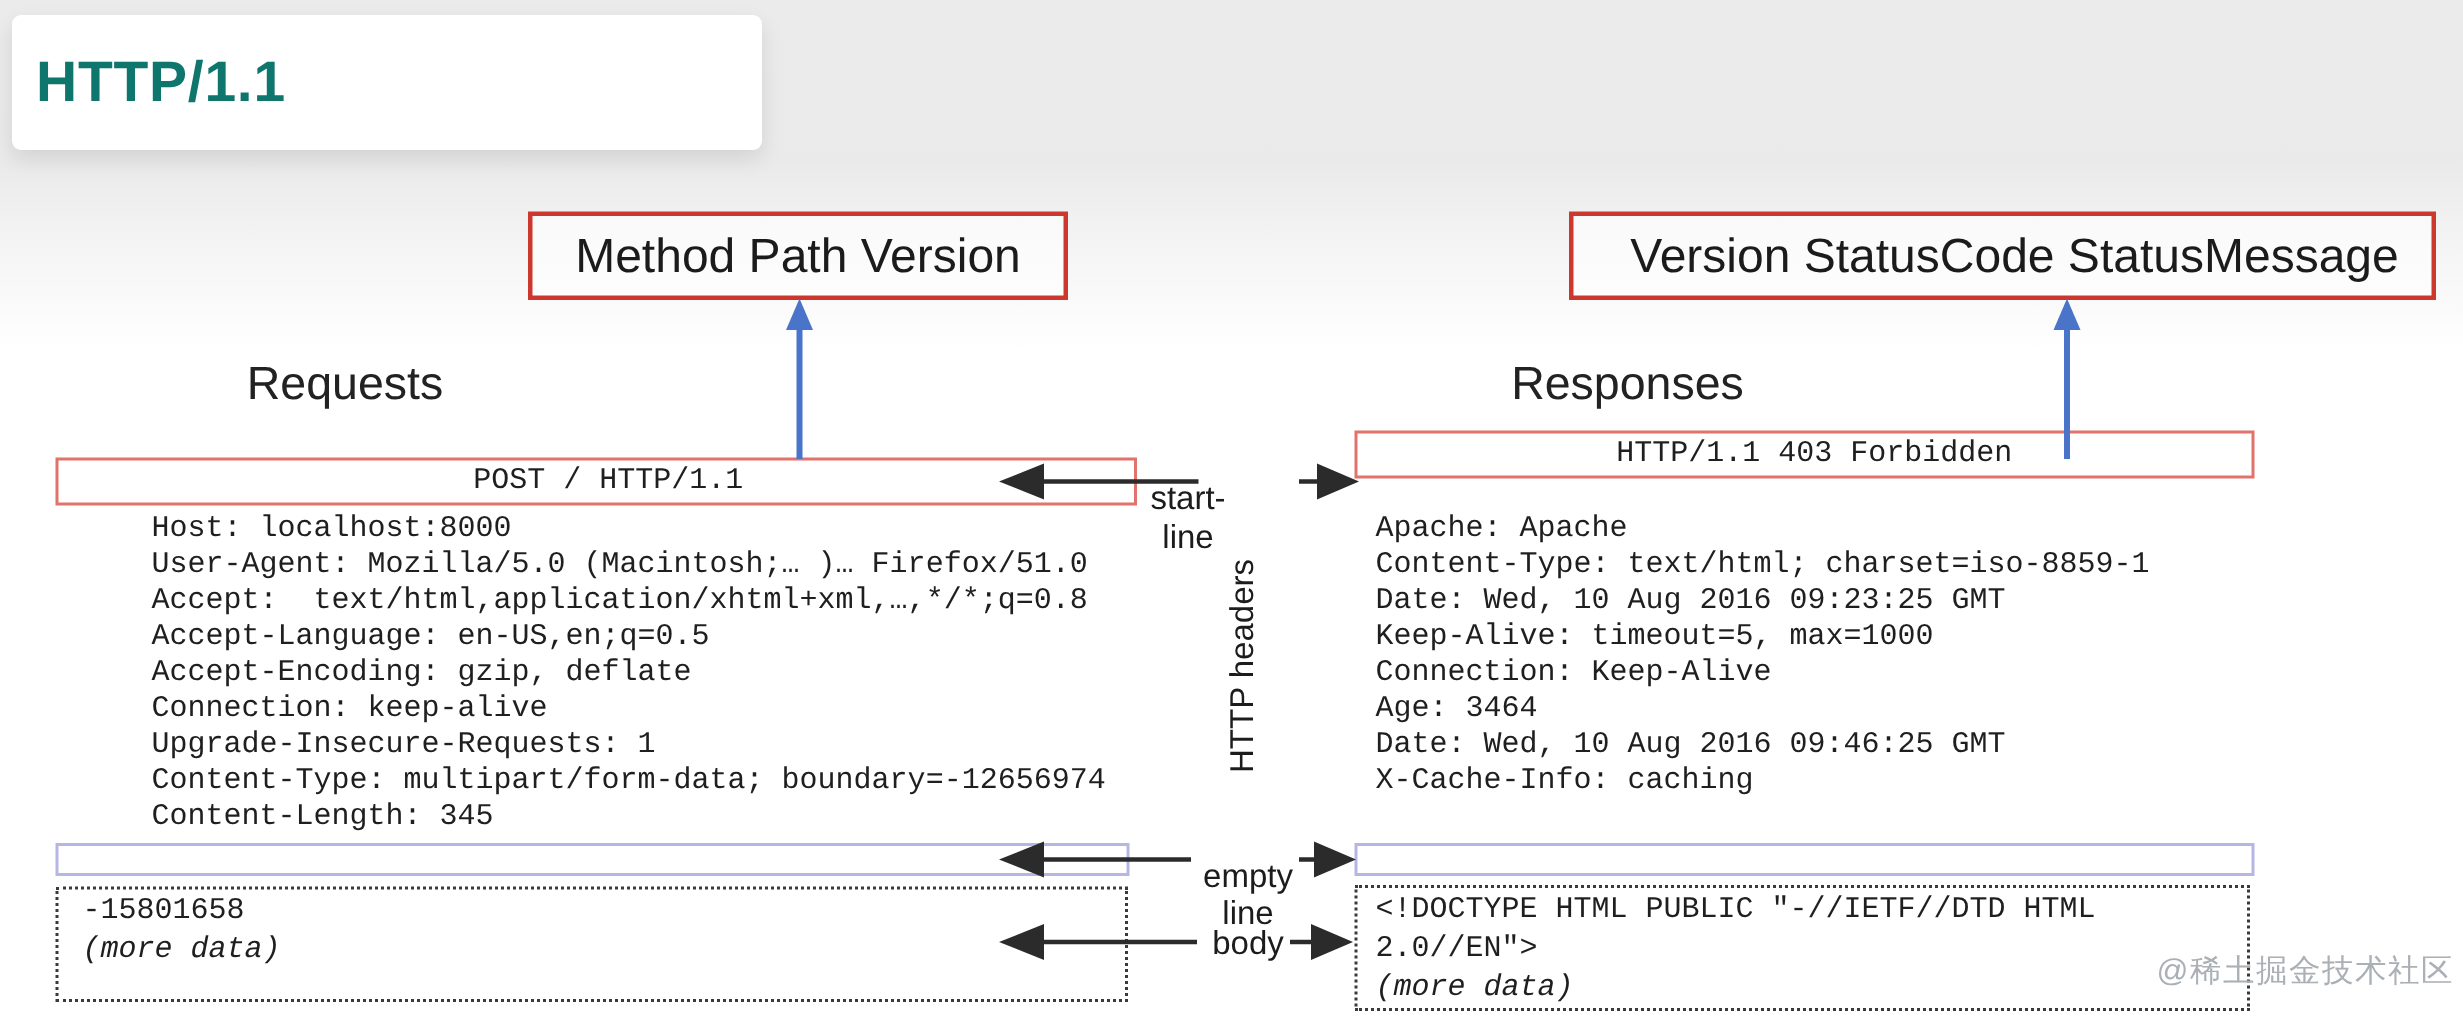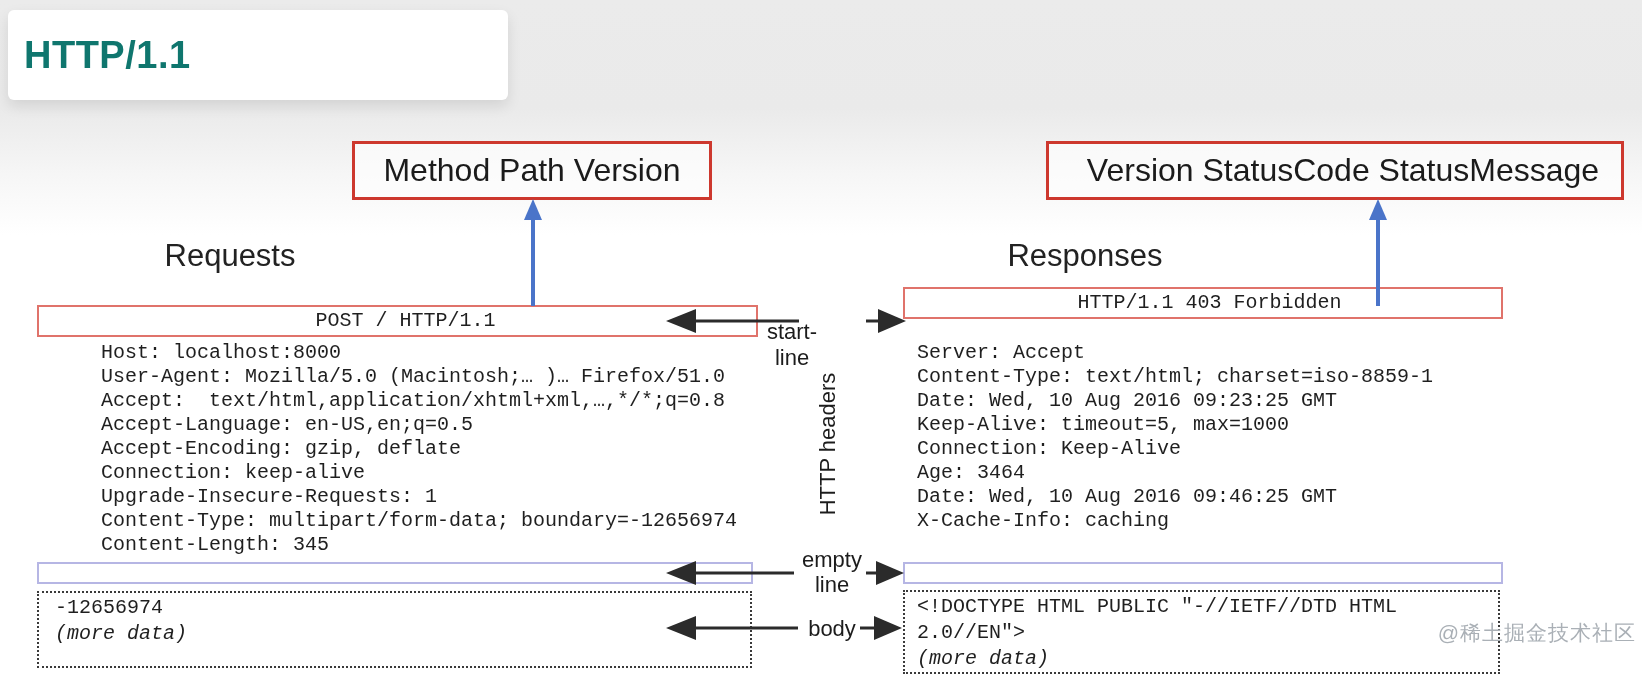--- a/index.html
+++ b/index.html
@@ -42,25 +42,25 @@
   .eb-res{left:903px;top:562px;width:600px;}
   .body-box{position:absolute;border:2px dotted #3a3a3a;box-sizing:border-box;padding-top:2px;background:transparent;}
   .bb-req{left:37px;top:591px;width:715px;height:77px;}
   .bb-res{left:903px;top:590px;width:597px;height:84px;}
   .body-box .mono-line{line-height:26px;height:26px;}
   .bb-req .mono-line{padding-left:16px;}
   .bb-res .mono-line{padding-left:12px;}
   .italic{font-style:italic;}
   .mid-label{position:absolute;font-size:22px;font-weight:500;color:#1c1c1c;text-align:center;line-height:26px;}
   .lbl-startline{left:742px;top:293px;width:100px;margin-top:26px;}
-  .lbl-empty{left:782px;top:547px;width:100px;line-height:25px;}
+  .lbl-empty{left:782px;top:571px;width:100px;line-height:25px;}
   .lbl-body{left:782px;top:616px;width:100px;}
   .lbl-headers{left:747px;top:432px;width:160px;height:24px;transform:rotate(-90deg);}
   .arrows{position:absolute;left:0;top:0;pointer-events:none;}
-  .watermark{position:absolute;right:6px;top:619px;font-size:21px;color:#aab0b6;letter-spacing:1px;}
+  .watermark{position:absolute;right:6px;top:633px;font-size:21px;color:#aab0b6;letter-spacing:1px;}
 </style>
 </head>
 <body>
 
 <div class="canvas">
 
   <div class="title-card">
     <span class="t">HTTP/1.1</span>
   </div>
 
@@ -83,29 +83,29 @@
     <div class="mono-line">Accept:  text/html,application/xhtml+xml,…,*/*;q=0.8</div>
     <div class="mono-line">Accept-Language: en-US,en;q=0.5</div>
     <div class="mono-line">Accept-Encoding: gzip, deflate</div>
     <div class="mono-line">Connection: keep-alive</div>
     <div class="mono-line">Upgrade-Insecure-Requests: 1</div>
     <div class="mono-line">Content-Type: multipart/form-data; boundary=-12656974</div>
     <div class="mono-line">Content-Length: 345</div>
   </div>
   <div class="empty-box eb-req"></div>
   <div class="body-box bb-req">
-    <div class="mono-line">-12656974</div>
+    <div class="mono-line">-15801658</div>
     <div class="mono-line italic">(more data)</div>
   </div>
 
   <div class="startline-box sl-res">
     <span class="mono">HTTP/1.1 403 Forbidden</span>
   </div>
   <div class="headers-block hb-res">
-    <div class="mono-line">Server: Accept</div>
+    <div class="mono-line">Apache: Apache</div>
     <div class="mono-line">Content-Type: text/html; charset=iso-8859-1</div>
     <div class="mono-line">Date: Wed, 10 Aug 2016 09:23:25 GMT</div>
     <div class="mono-line">Keep-Alive: timeout=5, max=1000</div>
     <div class="mono-line">Connection: Keep-Alive</div>
     <div class="mono-line">Age: 3464</div>
     <div class="mono-line">Date: Wed, 10 Aug 2016 09:46:25 GMT</div>
     <div class="mono-line">X-Cache-Info: caching</div>
   </div>
   <div class="empty-box eb-res"></div>
   <div class="body-box bb-res">

